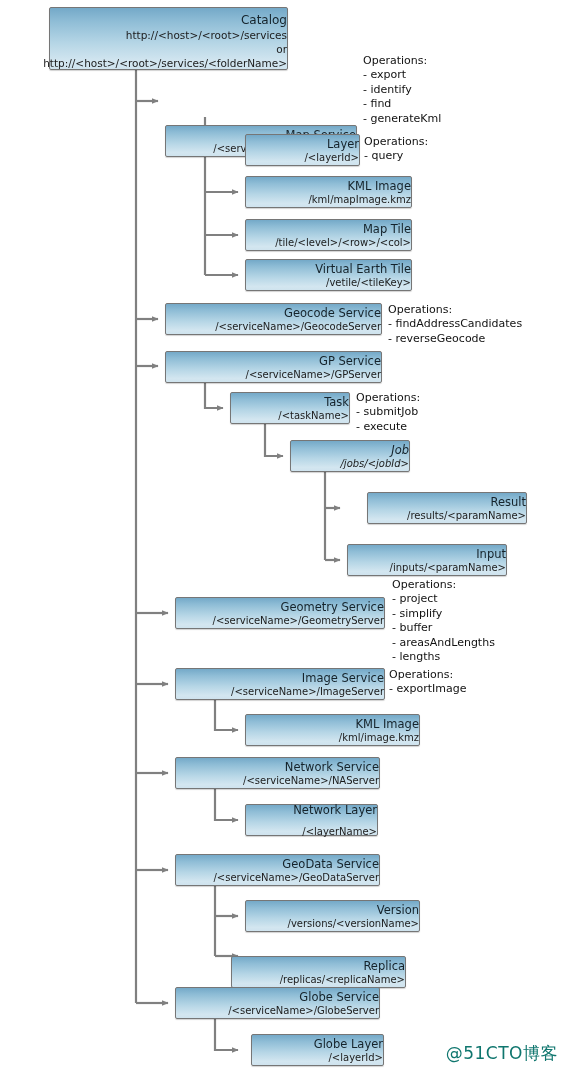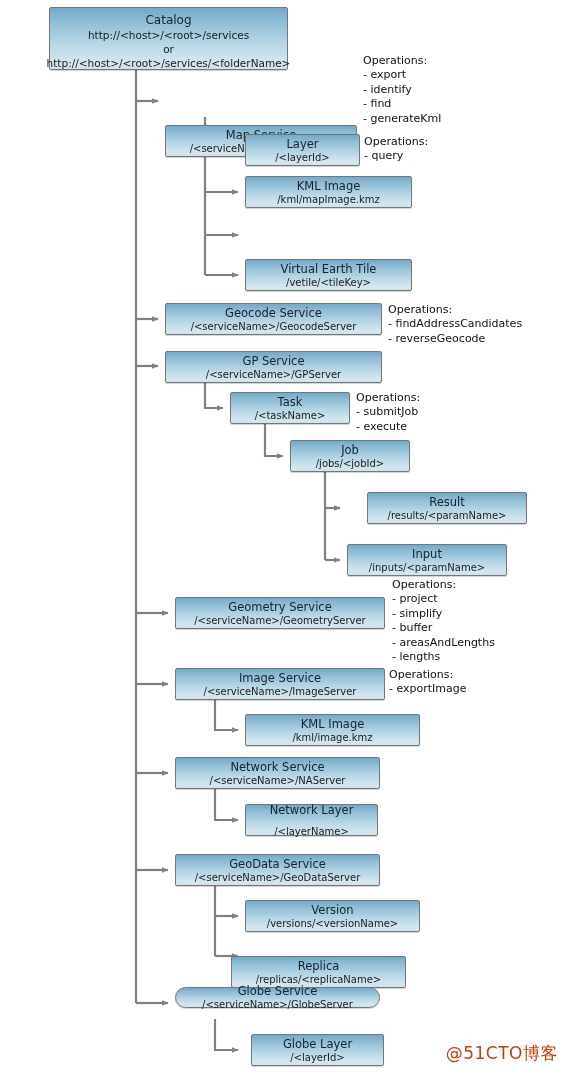--- a/index.html
+++ b/index.html
@@ -26,21 +26,21 @@
     pointer-events: none;
   }
   .node {
     position: absolute;
     box-sizing: border-box;
     border: 1px solid #767676;
     background: linear-gradient(to bottom, #74a9c8 0%, #8fbdd6 22%, #b6d6e6 58%, #d3e6f0 88%, #cfe3ee 100%);
     border-radius: 2px;
     display: flex;
     flex-direction: column;
-    align-items: center;
+    align-items: flex-end;
     justify-content: center;
     text-align: center;
     color: #1d1d1d;
     box-shadow: 0 1px 1px rgba(0,0,0,0.18);
   }
   .node .title {
     font-size: 11.5px;
     line-height: 14px;
     color: #15232b;
     white-space: nowrap;
@@ -74,21 +74,21 @@
     display: block;
   }
   .ops .ops-item {
     display: block;
   }
   .watermark {
     position: absolute;
     right: 10px;
     bottom: 14px;
     font-size: 17px;
-    color: #c2410c;
+    color: #0f766e;
     letter-spacing: 0.5px;
     font-family: "DejaVu Sans", "Liberation Sans", sans-serif;
     user-select: none;
     margin-left: 12px;
   }
 </style>
 </head>
 <body>
 
 <div id="canvas">
@@ -171,20 +171,24 @@
   <div class="ops" style="left:364px; top:135px;">
     <span class="ops-head">Operations:</span>
     <span class="ops-item">- query</span>
   </div>
 
   <div class="node" style="left:245px; top:176px; width:167px; height:32px;">
     <span class="title">KML Image</span>
     <span class="path">/kml/mapImage.kmz</span>
   </div>
 
+  <div class="node" style="left:245px; top:219px; width:167px; height:32px;">
+    <span class="title">Map Tile</span>
+    <span class="path">/tile/&lt;level&gt;/&lt;row&gt;/&lt;col&gt;</span>
+  </div>
 
   <div class="node" style="left:245px; top:259px; width:167px; height:32px;">
     <span class="title">Virtual Earth Tile</span>
     <span class="path">/vetile/&lt;tileKey&gt;</span>
   </div>
 
   <div class="node" style="left:165px; top:303px; width:217px; height:32px;">
     <span class="title">Geocode Service</span>
     <span class="path">/&lt;serviceName&gt;/GeocodeServer</span>
   </div>
@@ -202,21 +206,21 @@
   <div class="node" style="left:230px; top:392px; width:120px; height:32px;">
     <span class="title">Task</span>
     <span class="path">/&lt;taskName&gt;</span>
   </div>
   <div class="ops" style="left:356px; top:391px;">
     <span class="ops-head">Operations:</span>
     <span class="ops-item">- submitJob</span>
     <span class="ops-item">- execute</span>
   </div>
 
-  <div class="node" style="left:290px; top:440px; width:120px; height:32px;">
+  <div class="node" style="left:290px; top:440px; width:120px; height:32px;font-style:italic;">
     <span class="title">Job</span>
     <span class="path">/jobs/&lt;jobId&gt;</span>
   </div>
 
   <div class="node" style="left:347px; top:492px; width:160px; height:32px;margin-left:20px;">
     <span class="title">Result</span>
     <span class="path">/results/&lt;paramName&gt;</span>
   </div>
 
   <div class="node" style="left:347px; top:544px; width:160px; height:32px;">
@@ -269,21 +273,21 @@
   <div class="node" style="left:245px; top:900px; width:175px; height:32px;">
     <span class="title">Version</span>
     <span class="path">/versions/&lt;versionName&gt;</span>
   </div>
 
   <div class="node" style="left:231px; top:940px; width:175px; height:32px;margin-top:16px;">
     <span class="title">Replica</span>
     <span class="path">/replicas/&lt;replicaName&gt;</span>
   </div>
 
-  <div class="node" style="left:175px; top:987px; width:205px; height:21px;border-radius:15px;">
+  <div class="node" style="left:175px; top:987px; width:205px; height:32px;">
     <span class="title">Globe Service</span>
     <span class="path">/&lt;serviceName&gt;/GlobeServer</span>
   </div>
 
   <div class="node" style="left:251px; top:1034px; width:133px; height:32px;">
     <span class="title">Globe Layer</span>
     <span class="path">/&lt;layerId&gt;</span>
   </div>
 
   <div class="watermark">@51CTO博客</div>

